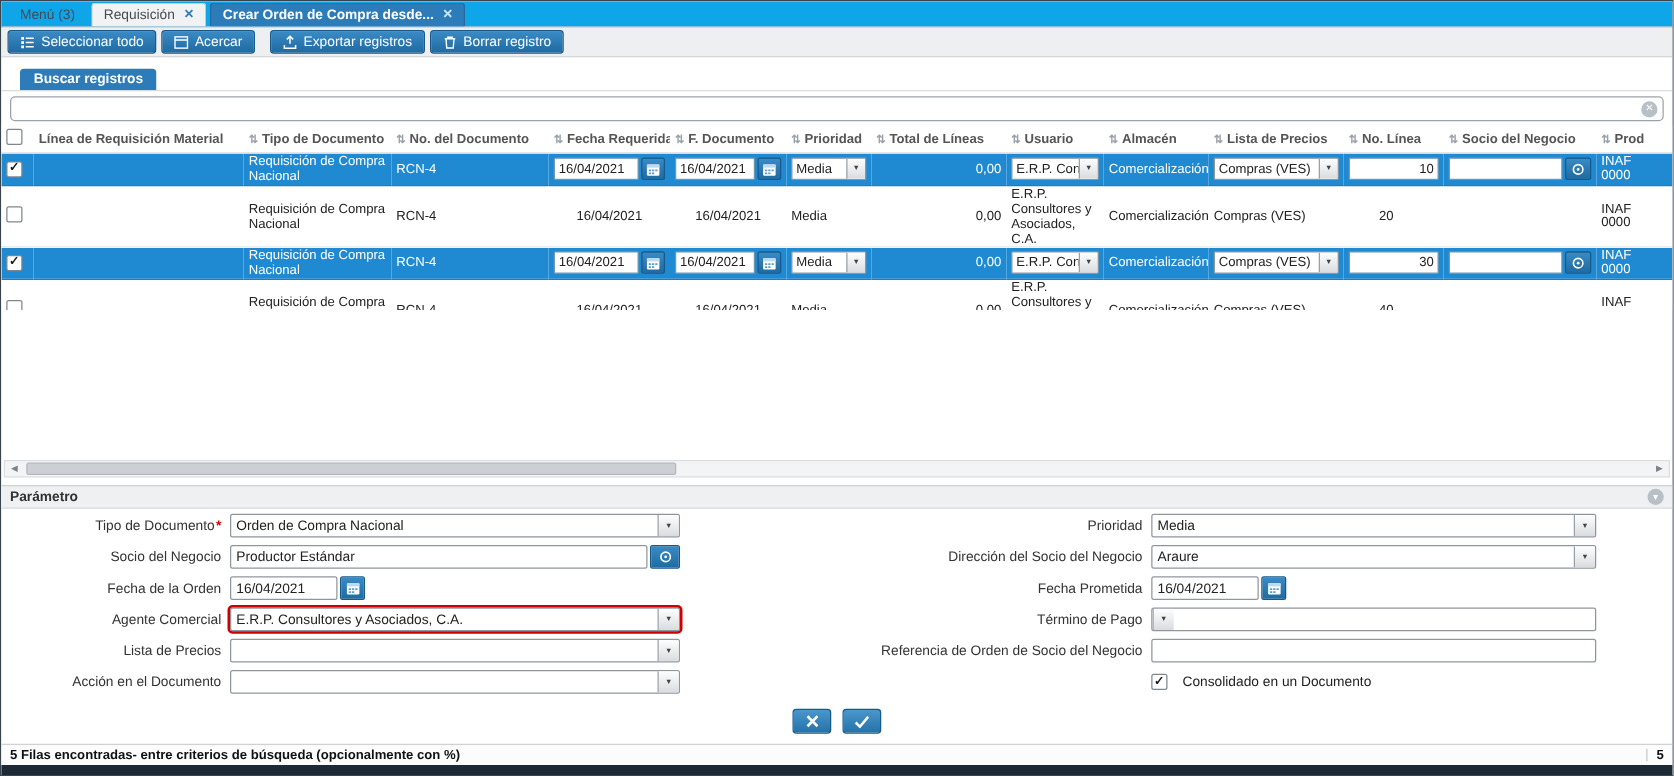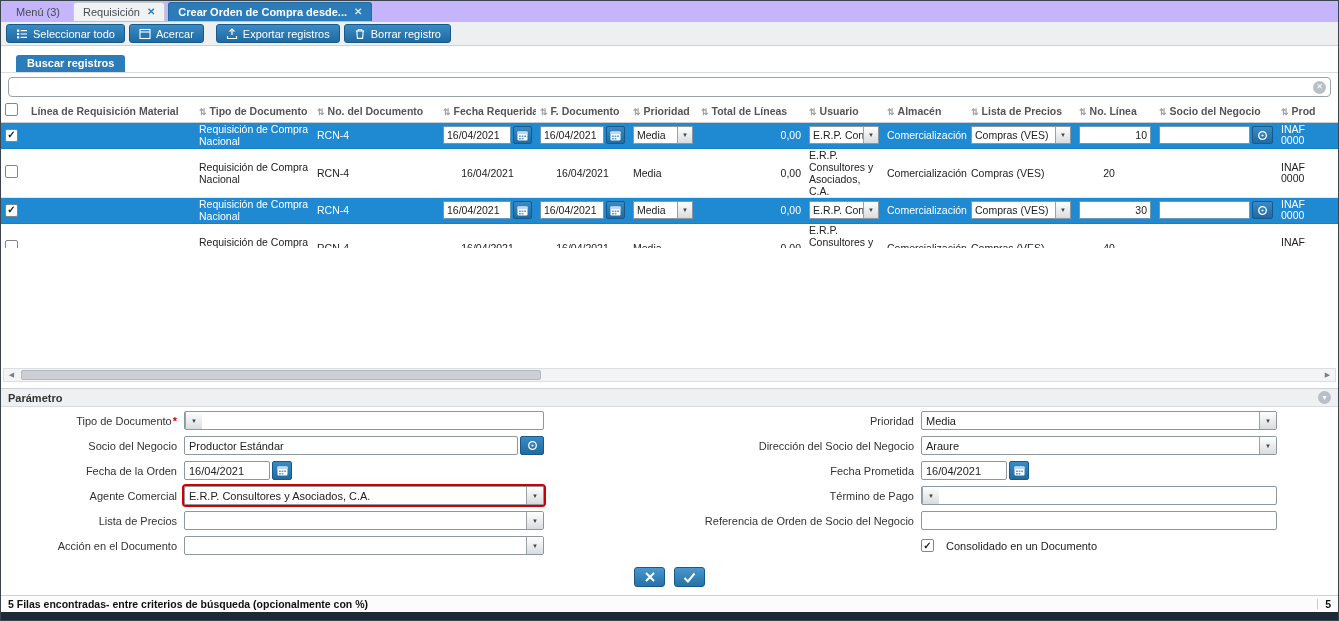--- a/index.html
+++ b/index.html
@@ -3,21 +3,21 @@
 <meta charset="utf-8">
 <style>
   * { margin:0; padding:0; box-sizing:border-box; }
   html,body { width:1339px; height:621px; overflow:hidden; }
   body { font-family:"Liberation Sans", sans-serif; font-size:11px; background:#fff; }
   input, button { font-family:"Liberation Sans", sans-serif; }
 
   .window { width:1339px; height:621px; border:1px solid #39444e; display:flex; flex-direction:column; overflow:hidden; background:#fff; }
 
   
-  .tabbar { flex:0 0 21px; background:#c4b5fd; border-bottom:1px solid #bcc2c8; display:flex; align-items:flex-end; padding-left:5px; gap:3px; }
+  .tabbar { flex:0 0 21px; background:#0ea5e9; border-bottom:1px solid #bcc2c8; display:flex; align-items:flex-end; padding-left:5px; gap:3px; }
   .tab { height:19px; display:flex; align-items:center; gap:7px; padding:0 9px; color:#454c52; background:#f1f2f4; border:1px solid #c4cacf; border-bottom:none; border-radius:3px 3px 0 0; cursor:pointer; white-space:nowrap; }
   .tab.plain { background:transparent; border-color:transparent; }
   .tab.active { background:#2d7cba; border-color:#256a9f; color:#fff; font-weight:bold; }
   .tab .close { font-size:10px; font-weight:bold; color:#2d7cba; line-height:1; }
   .tab.active .close { color:#cfe6f6; }
 
   
   .toolbar { flex:0 0 24px; background:#edeff1; border-bottom:1px solid #ccd1d6; display:flex; align-items:center; gap:4px; padding:0 5px; }
   .tbtn { height:19px; display:inline-flex; align-items:center; gap:5px; padding:0 9px; color:#fff; font-size:11px; background:linear-gradient(#3a8ac4,#1f6ba2); border:1px solid #17598a; border-radius:3px; cursor:pointer; }
   .tbtn.grp { margin-left:8px; }
@@ -389,20 +389,21 @@
       <span class="param-title">Parámetro</span>
       <button class="circle-btn">▾</button>
     </div>
 
     <div class="form">
 
       <div class="frow">
         <div class="flabel l"><span>Tipo de Documento</span><span class="req">*</span></div>
         <div class="ffield l">
             <div class="fcombo">
+              <span class="ctext">Orden de Compra Nacional</span>
               <span class="cbtn">▼</span>
             </div>
           </div>
         <div class="flabel r">Prioridad</div>
         <div class="ffield r">
             <div class="fcombo">
               <span class="ctext">Media</span>
               <span class="cbtn">▼</span>
             </div>
           </div>

